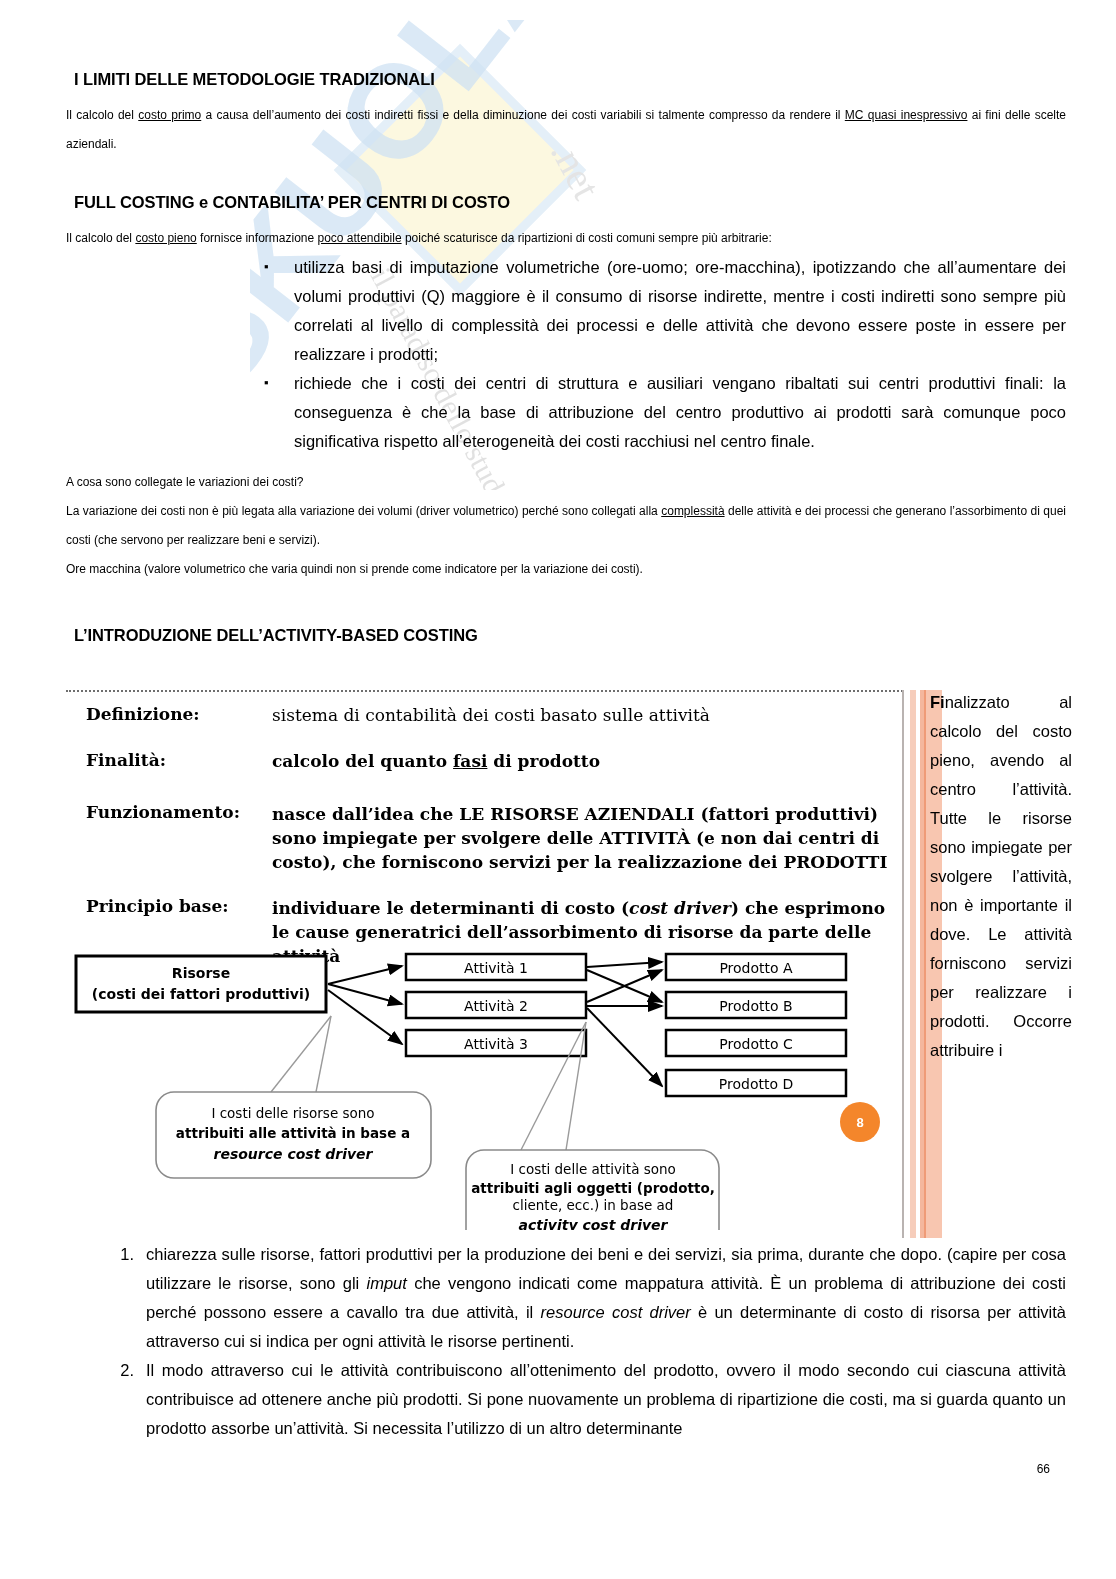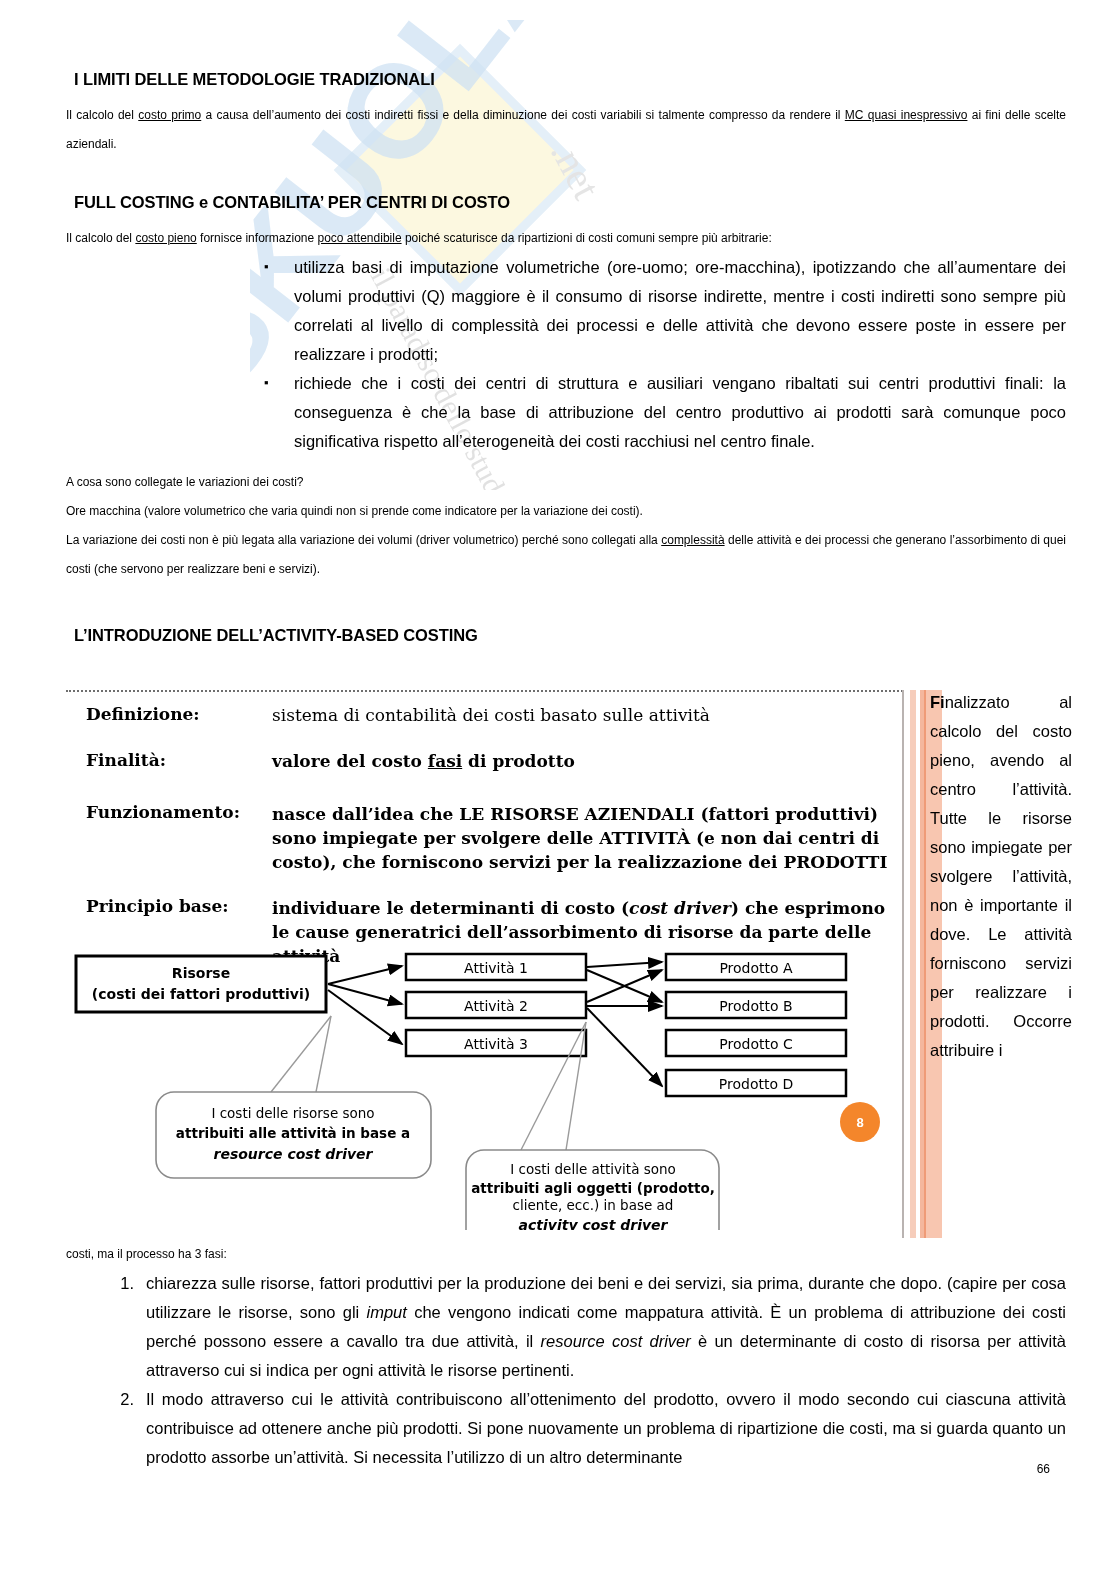--- a/index.html
+++ b/index.html
@@ -244,23 +244,23 @@
 
     <ul class="sq">
       <li>utilizza basi di imputazione volumetriche (ore-uomo; ore-macchina), ipotizzando che all’aumentare dei volumi produttivi (Q) maggiore è il consumo di risorse indirette, mentre i costi indiretti sono sempre più correlati al livello di complessità dei processi e delle attività che devono essere poste in essere per realizzare i prodotti;</li>
       <li>richiede che i costi dei centri di struttura e ausiliari vengano ribaltati sui centri produttivi finali: la conseguenza è che la base di attribuzione del centro produttivo ai prodotti sarà comunque poco significativa rispetto all’eterogeneità dei costi racchiusi nel centro finale.</li>
     </ul>
 
     <div class="spacer-sm"></div>
 
     <p class="body left">A cosa sono collegate le variazioni dei costi?</p>
 
+    <p class="body"><span>La variazione dei costi non è più legata alla variazione dei volumi (driver volumetrico) perché sono collegati alla </span><span class="u">complessità</span><span> delle attività e dei processi che generano l’assorbimento di quei costi (che servono per realizzare beni e servizi).</span></p>
+
     <p class="body left">Ore macchina (valore volumetrico che varia quindi non si prende come indicatore per la variazione dei costi).</p>
-
-    <p class="body"><span>La variazione dei costi non è più legata alla variazione dei volumi (driver volumetrico) perché sono collegati alla </span><span class="u">complessità</span><span> delle attività e dei processi che generano l’assorbimento di quei costi (che servono per realizzare beni e servizi).</span></p>
 
     <div class="spacer-lg"></div>
 
     <h2 class="sec">L’INTRODUZIONE DELL’ACTIVITY-BASED COSTING</h2>
   </div>
 
   <div id="figure-block">
 
     <div id="fig-dotted-top"></div>
 
@@ -274,21 +274,21 @@
 
     <div class="slide-table">
 
       <div class="srow" style="height:44px;">
         <span class="slabel">Definizione:</span>
         <div class="sval plain">sistema di contabilità dei costi basato sulle attività</div>
       </div>
 
       <div class="srow" style="height:50px;">
         <span class="slabel">Finalità:</span>
-        <div class="sval bold"><span>valore del costo </span><span class="uu">fasi</span><span> di prodotto</span></div>
+        <div class="sval bold"><span>calcolo del quanto </span><span class="uu">fasi</span><span> di prodotto</span></div>
       </div>
 
       <div class="srow" style="height:92px;">
         <span class="slabel">Funzionamento:</span>
         <div class="sval bold" style="line-height:24px;">nasce dall’idea che LE RISORSE AZIENDALI (fattori produttivi) sono impiegate per svolgere delle ATTIVITÀ (e non dai centri di costo), che forniscono servizi per la realizzazione dei PRODOTTI</div>
       </div>
 
       <div class="srow" style="height:60px;">
         <span class="slabel">Principio base:</span>
         <div class="sval bold" style="line-height:24px;"><span>individuare le determinanti di costo (</span><span class="ital">cost driver</span><span>) che esprimono le cause generatrici dell’assorbimento di risorse da parte delle attività</span></div>
@@ -355,21 +355,20 @@
         <text x="527" y="290" text-anchor="middle" font-family="'DejaVu Sans', sans-serif" font-size="14" font-weight="bold" font-style="italic">activity cost driver</text>
       </svg>
     </div>
 
     <div id="badge">8</div>
   </div>
 
   <div id="side-col"><b>Fi</b><span>nalizzato al calcolo del costo pieno, avendo al centro l’attività. Tutte le risorse sono impiegate per svolgere l’attività, non è importante il dove. Le attività forniscono servizi per realizzare i prodotti. Occorre attribuire i</span></div>
 
   <div class="doc" style="top:1240px;">
-    <p class="body left">costi, ma il processo ha 3 fasi:</p>
 
     <ol class="num">
       <li><span>chiarezza sulle risorse, fattori produttivi per la produzione dei beni e dei servizi, sia prima, durante che dopo. (capire per cosa utilizzare le risorse, sono gli </span><span style="font-style: italic;">imput</span><span> che vengono indicati come mappatura attività. È un problema di attribuzione dei costi perché possono essere a cavallo tra due attività, il </span><span style="font-style: italic;">resource cost driver</span><span> è un determinante di costo di risorsa per attività attraverso cui si indica per ogni attività le risorse pertinenti.</span></li>
       <li><span>Il modo attraverso cui le attività contribuiscono all’ottenimento del prodotto, ovvero il modo secondo cui ciascuna attività contribuisce ad ottenere anche più prodotti. Si pone nuovamente un problema di ripartizione die costi, ma si guarda quanto un prodotto assorbe un’attività. Si necessita l’utilizzo di un altro determinante</span></li>
     </ol>
   </div>
 
   <div id="pagenum">66</div>
 
 </div>

